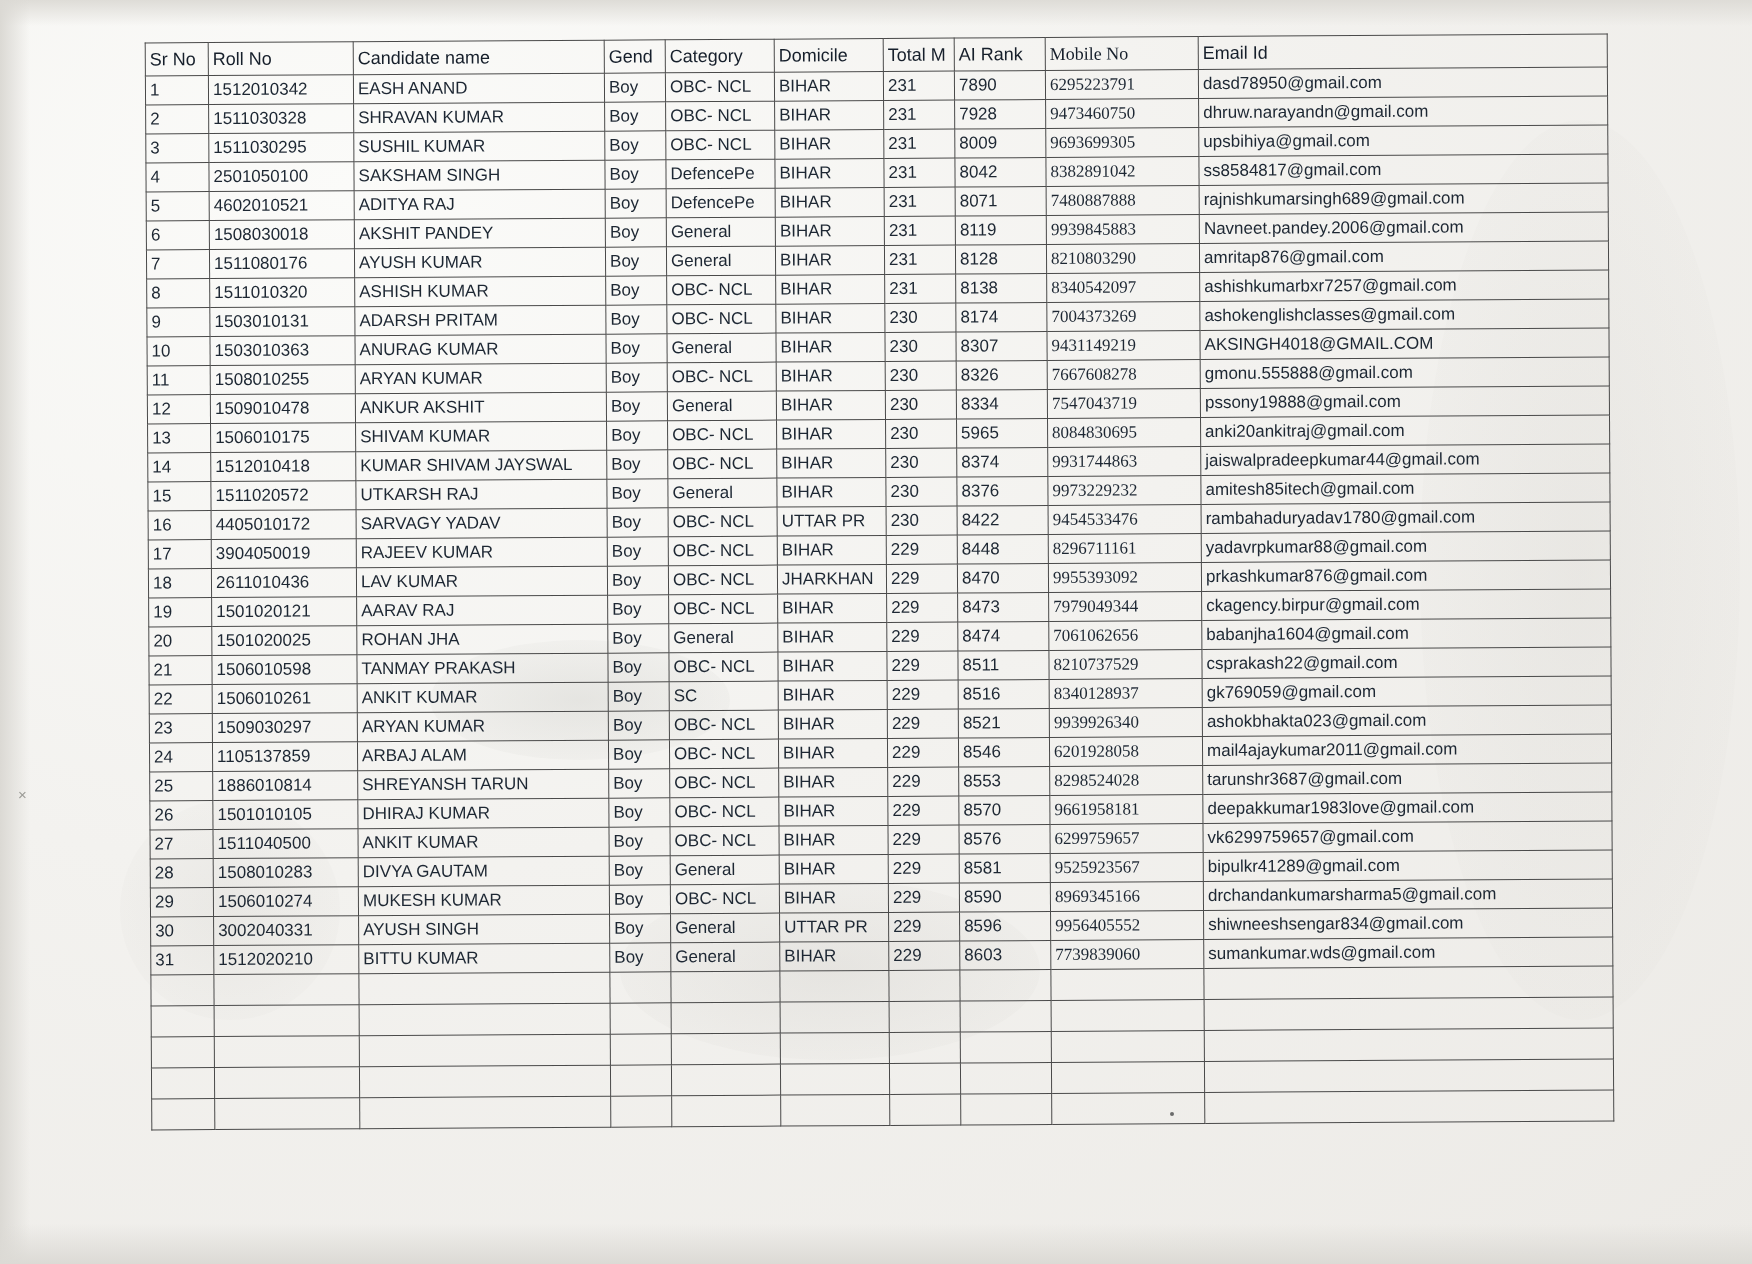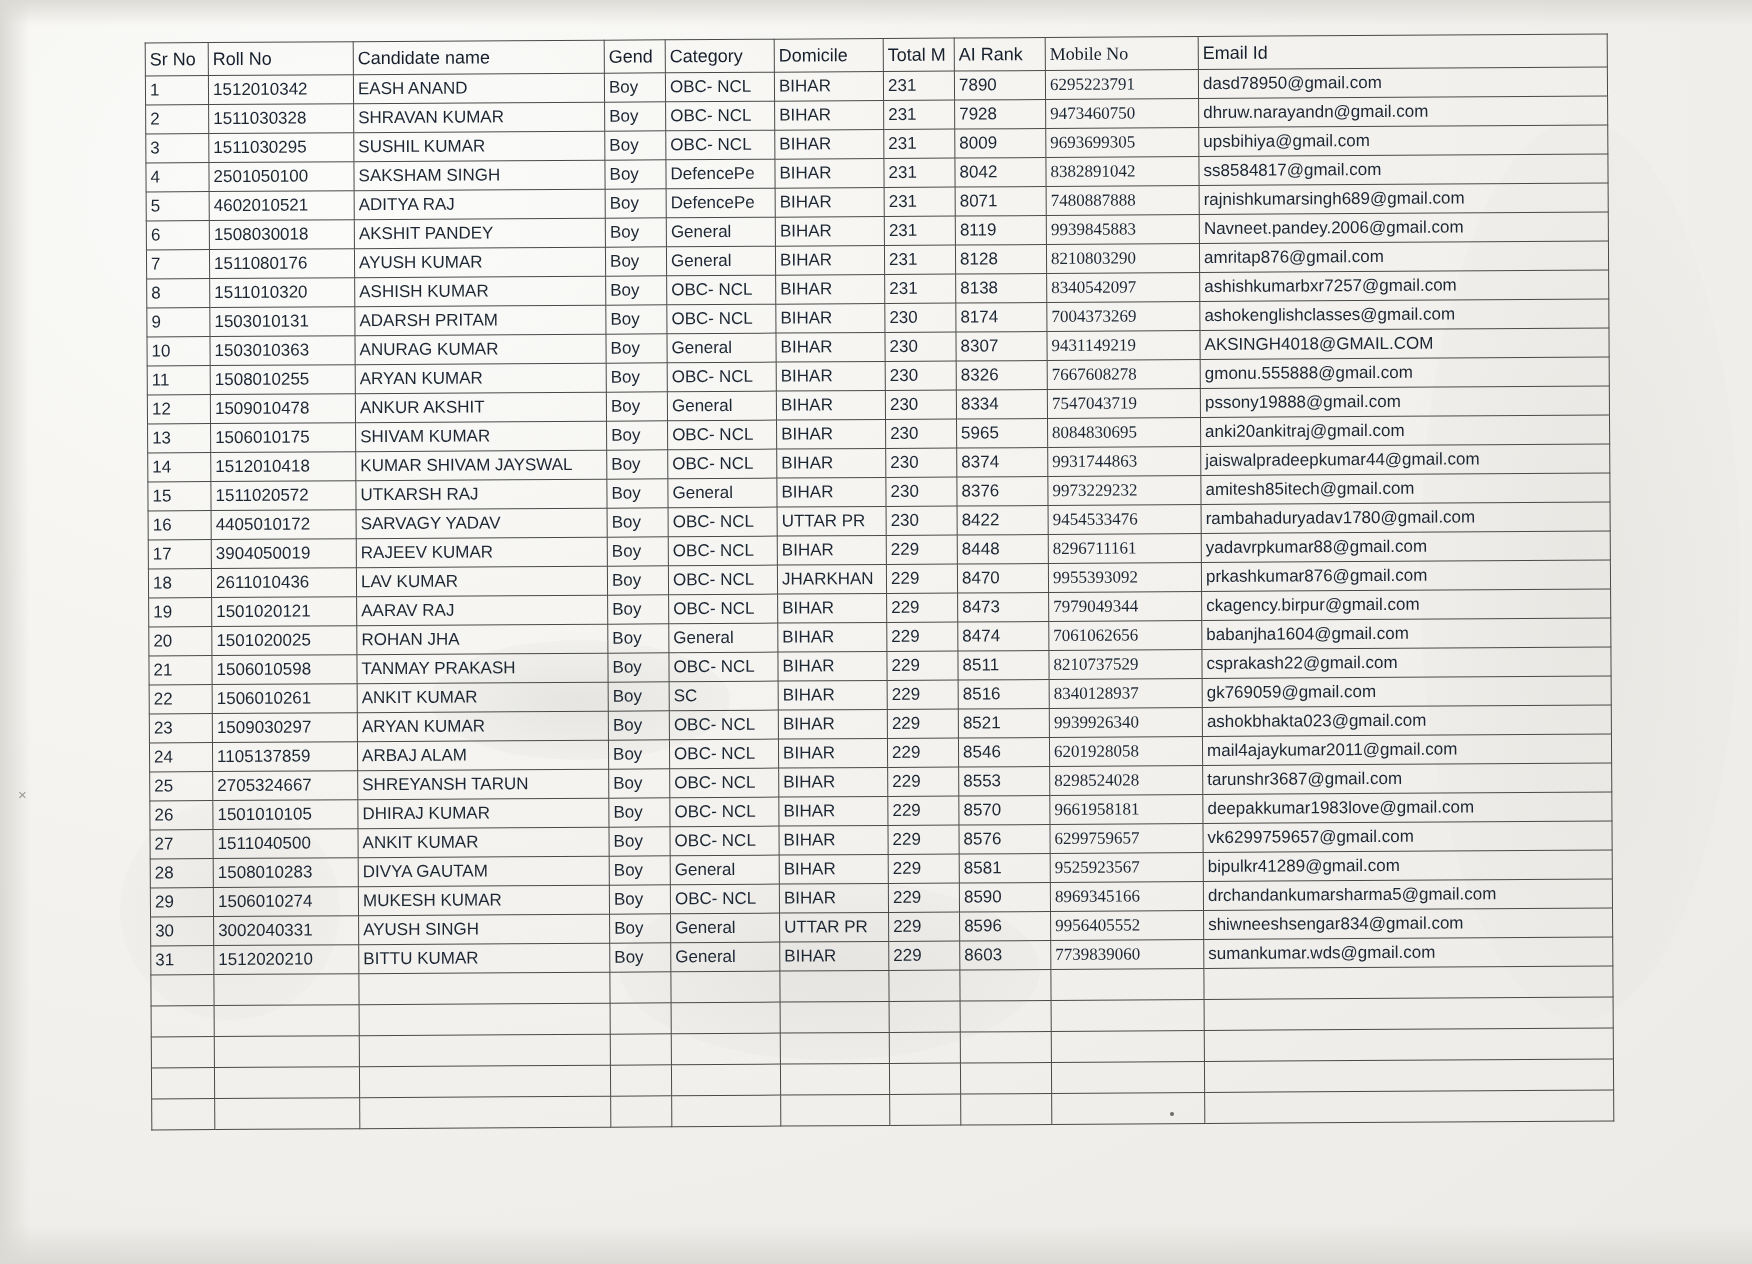--- a/index.html
+++ b/index.html
@@ -406,21 +406,21 @@
             <td class="c-gen">Boy</td>
             <td class="c-cat">OBC- NCL</td>
             <td class="c-dom">BIHAR</td>
             <td class="c-tot">229</td>
             <td class="c-rank">8546</td>
             <td class="c-mob">6201928058</td>
             <td class="c-mail">mail4ajaykumar2011@gmail.com</td>
           </tr>
           <tr>
             <td class="c-sr">25</td>
-            <td class="c-roll">2705324667</td>
+            <td class="c-roll">1886010814</td>
             <td class="c-name">SHREYANSH TARUN</td>
             <td class="c-gen">Boy</td>
             <td class="c-cat">OBC- NCL</td>
             <td class="c-dom">BIHAR</td>
             <td class="c-tot">229</td>
             <td class="c-rank">8553</td>
             <td class="c-mob">8298524028</td>
             <td class="c-mail">tarunshr3687@gmail.com</td>
           </tr>
           <tr>

